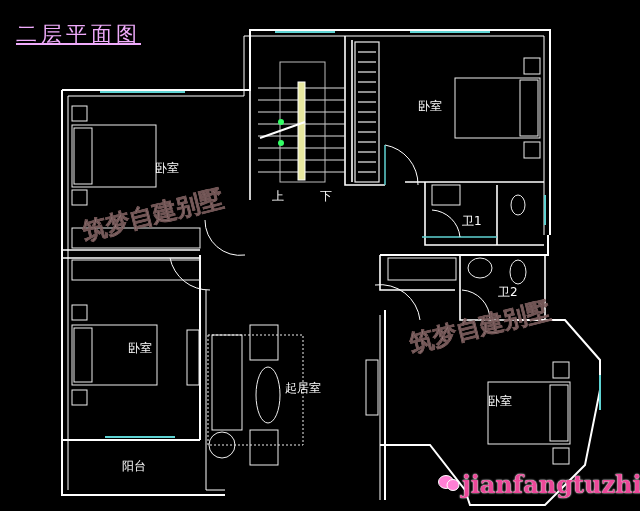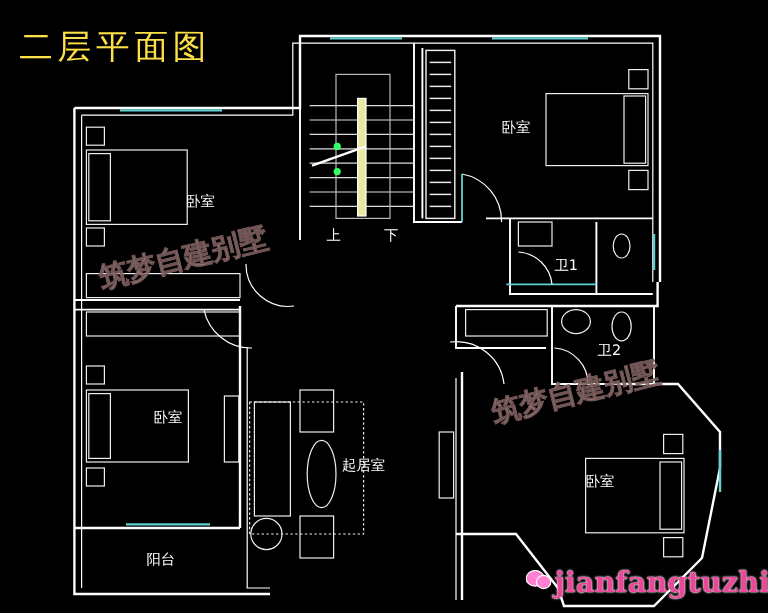--- a/index.html
+++ b/index.html
@@ -1,17 +1,17 @@
 <!DOCTYPE html>
 <html><head>
 <meta charset="utf-8">
 <style>
   html, body { margin: 0; padding: 0; background: #000; }
   body { width: 640px; height: 511px; overflow: hidden; position: relative; font-family: "DejaVu Sans", sans-serif; }
-  .title { position: absolute; left: 16px; top: 20px; color: #fde047; font-size: 28px; letter-spacing: 4px; font-family: "DejaVu Sans", sans-serif; }
+  .title { position: absolute; left: 16px; top: 20px; color: #f0abfc; font-size: 21px; letter-spacing: 4px; font-family: "DejaVu Sans", sans-serif; text-decoration: underline; }
   svg { position: absolute; left: 0; top: 0; }
   .label { fill: #fff; font-family: "DejaVu Sans", sans-serif; font-size: 12px; }
   .wm { fill: #c9a8a8; font-family: "DejaVu Sans", sans-serif; font-weight: bold; font-size: 24px; opacity: 0.92; stroke:#7a5c5c; stroke-width:0.6; }
   .brand { position: absolute; left: 462px; top: 470px; color: #ec4899; font-family: "DejaVu Serif", serif; font-weight: bold; font-size: 24px; text-shadow: 0 0 2px #fff, 0 0 1px #fff; }
   .brand-icon { position: absolute; left: 438px; top: 474px; width: 22px; height: 18px; }
 </style>
 </head>
 <body>
 
 <div class="title">二层平面图</div>

